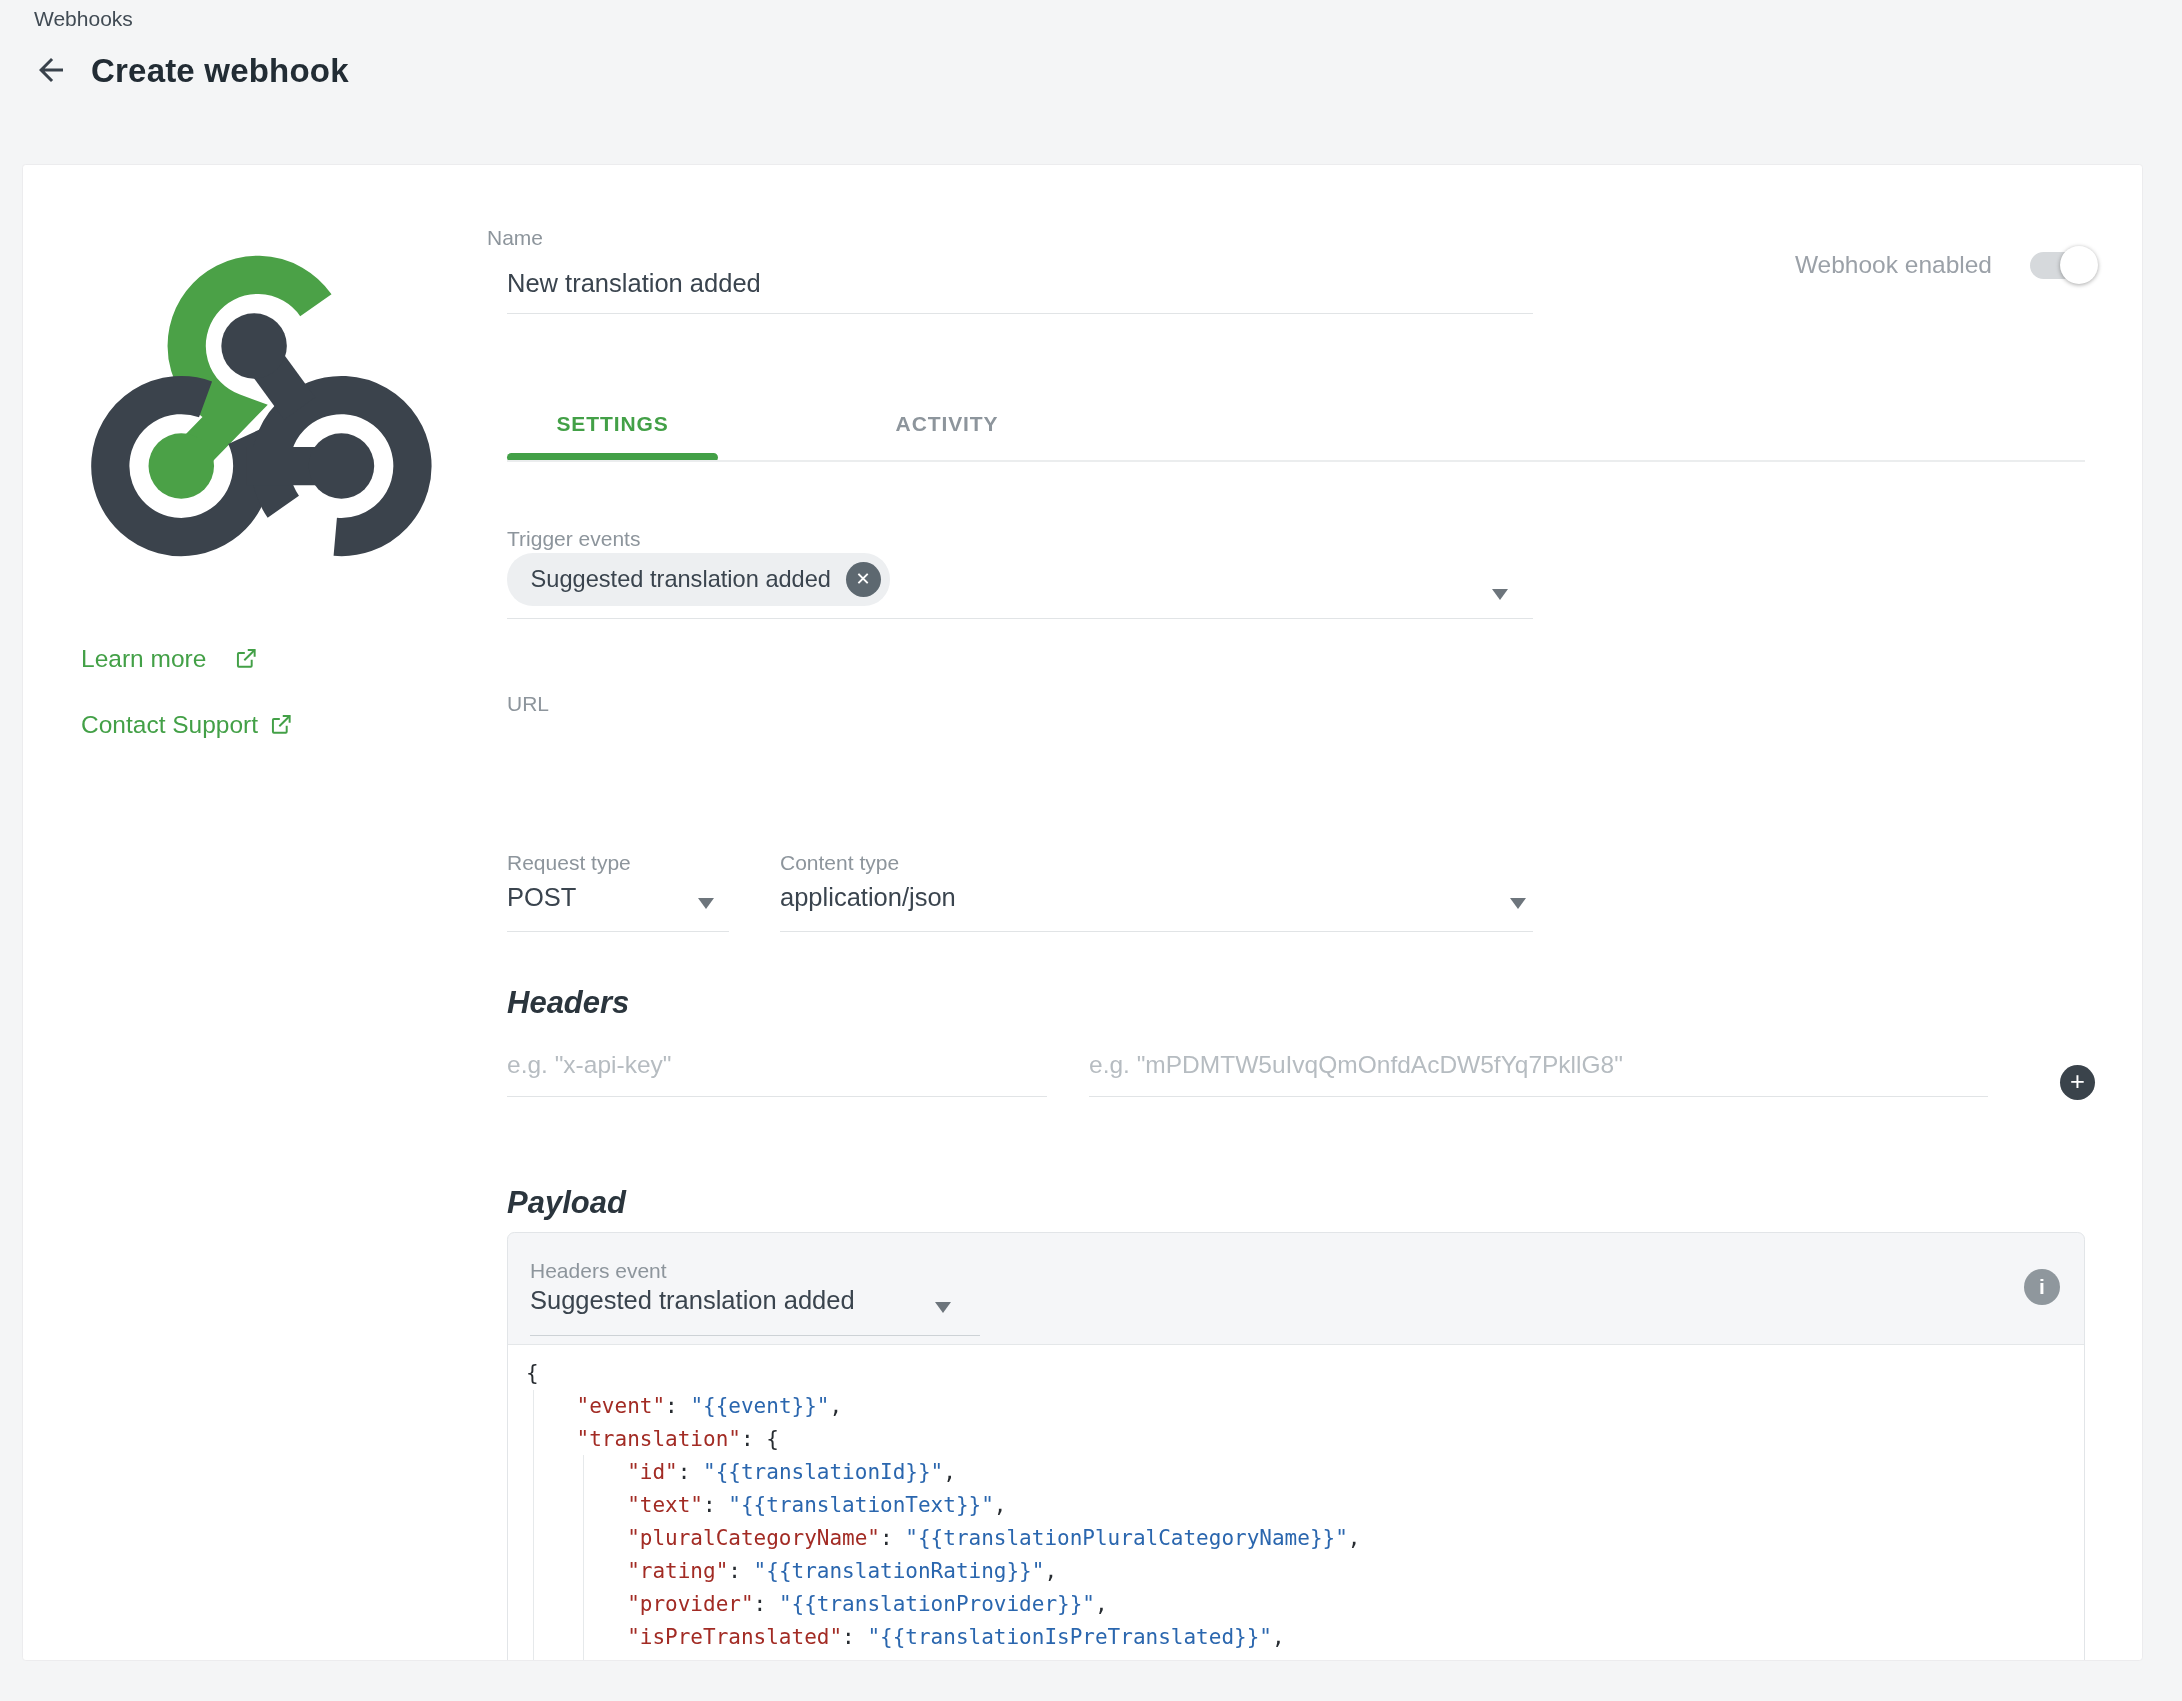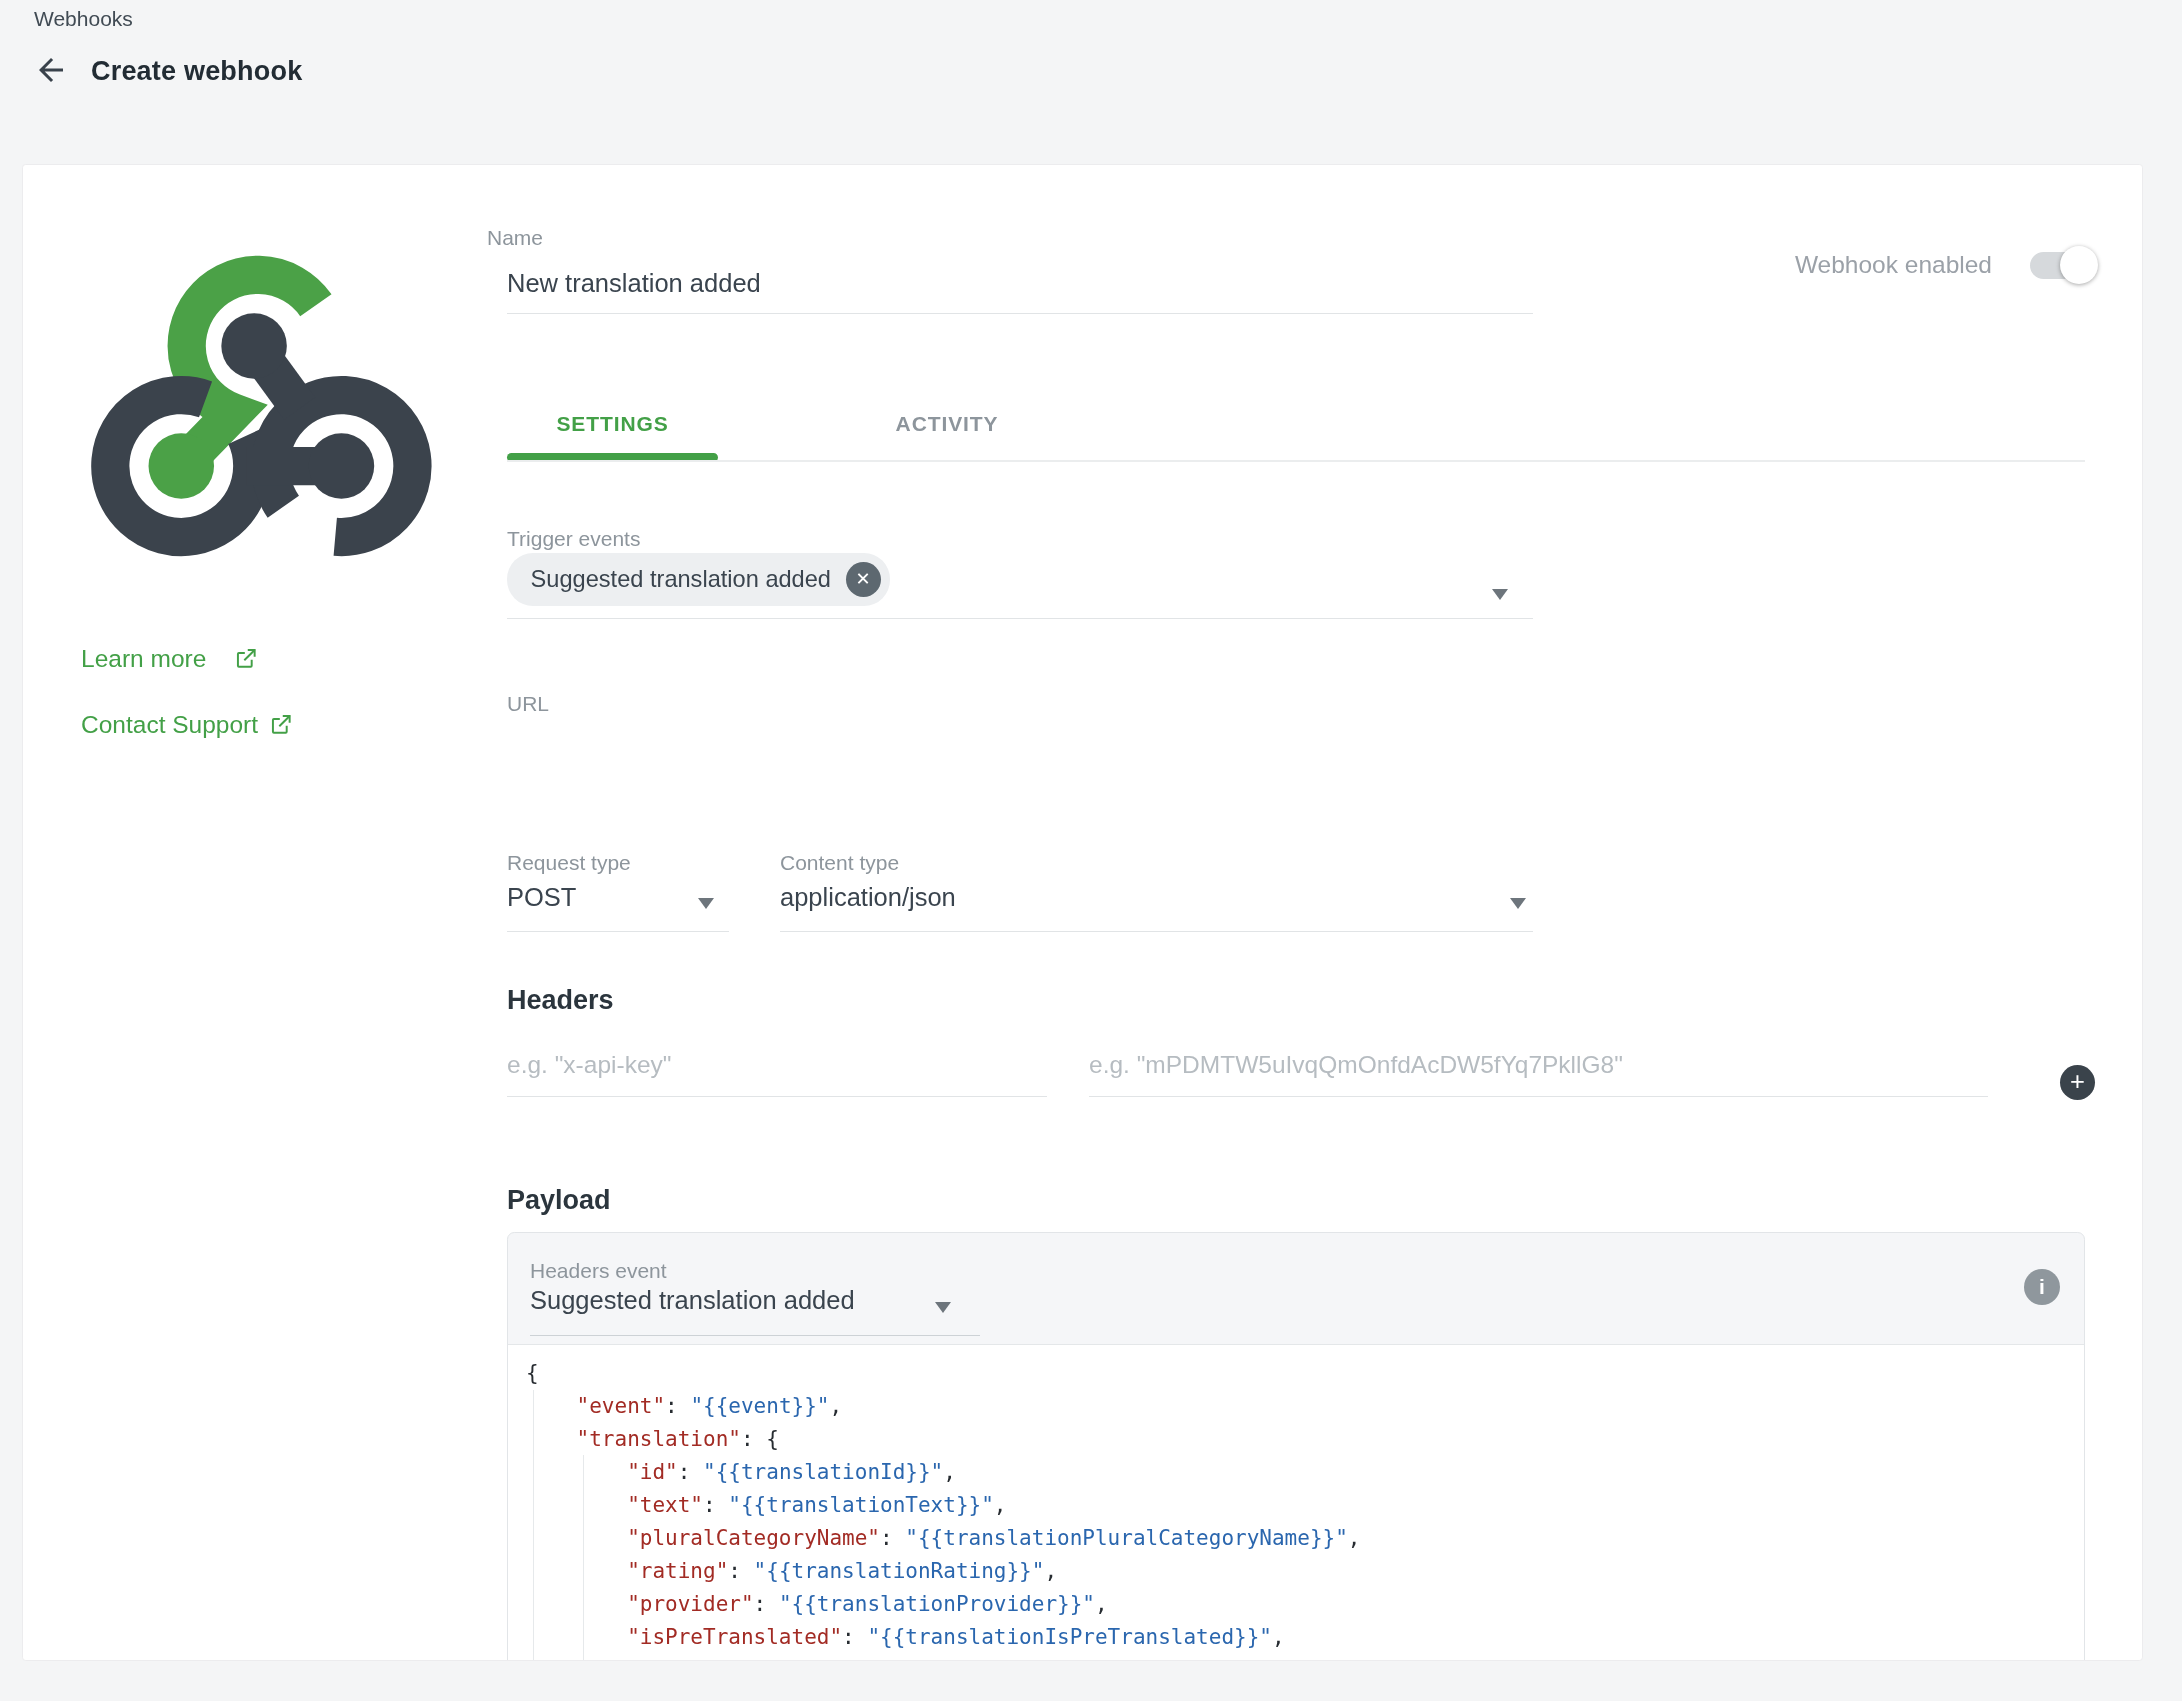--- a/index.html
+++ b/index.html
@@ -3,37 +3,37 @@
 <meta charset="utf-8">
 <style>
   * { margin:0; padding:0; box-sizing:border-box; }
   html,body { width:2183px; height:1701px; overflow:hidden; }
   body { background:#f4f5f6; font-family:"Liberation Sans", sans-serif; position:relative; }
 
   
   .breadcrumb { position:absolute; left:34px; top:7.3px; font-size:21px; color:#414b54; }
   .titlebar { position:absolute; left:31px; top:51px; display:flex; align-items:center; gap:20px; }
   .back-btn { width:40px; height:40px; display:flex; align-items:center; justify-content:center; cursor:pointer; }
-  .page-title { font-size:27px; font-weight:600; color:#222c34; letter-spacing:0.2px; }
+  .page-title { font-size:33px; font-weight:600; color:#222c34; letter-spacing:0.2px; }
 
   
   .card { position:absolute; left:22px; top:164px; width:2121px; height:1497px;
           background:#ffffff; border:0.9px solid #ececee; border-radius:3.6px; overflow:hidden; }
 
   
   .logo { position:absolute; left:60px; top:68px; width:364px; height:335px; }
   .link { position:absolute; left:58px; font-size:24.5px; color:#43a047; display:flex; align-items:center; gap:11px; cursor:pointer; }
   .link.learn { top:480px;gap:28px; } .link.contact { top:546px; }
   .ext-icon svg { display:block; }
 
   
   .f-label { position:absolute; font-size:21px; color:#8d959c; }
   .f-value { font-size:25.5px; color:#3a444e; }
   .h-line  { position:absolute; height:0.9px; background:#e1e4e6; }
-  .section-h { position:absolute; font-size:27px; font-weight:700; color:#2b353d; }
+  .section-h { position:absolute; font-size:31px; font-weight:700; color:#2b353d;font-style:italic; }
 
   .text-input { position:absolute; border:none; outline:none; background:transparent;
                 border-bottom:0.9px solid #e1e4e6; font-family:"Liberation Sans",sans-serif;
                 font-size:25.5px; color:#3a444e; }
   .text-input::placeholder { color:#b6bcc1; font-size:24.5px; }
 
   
   .toggle-row { position:absolute; top:86px; right:48px; display:flex; align-items:center; gap:38px; }
   .toggle-label { font-size:24.5px; color:#9ba1a8; }
   .switch { position:relative; width:64px; height:27px; background:#d6d9dc; border-radius:13.6px; cursor:pointer; }

